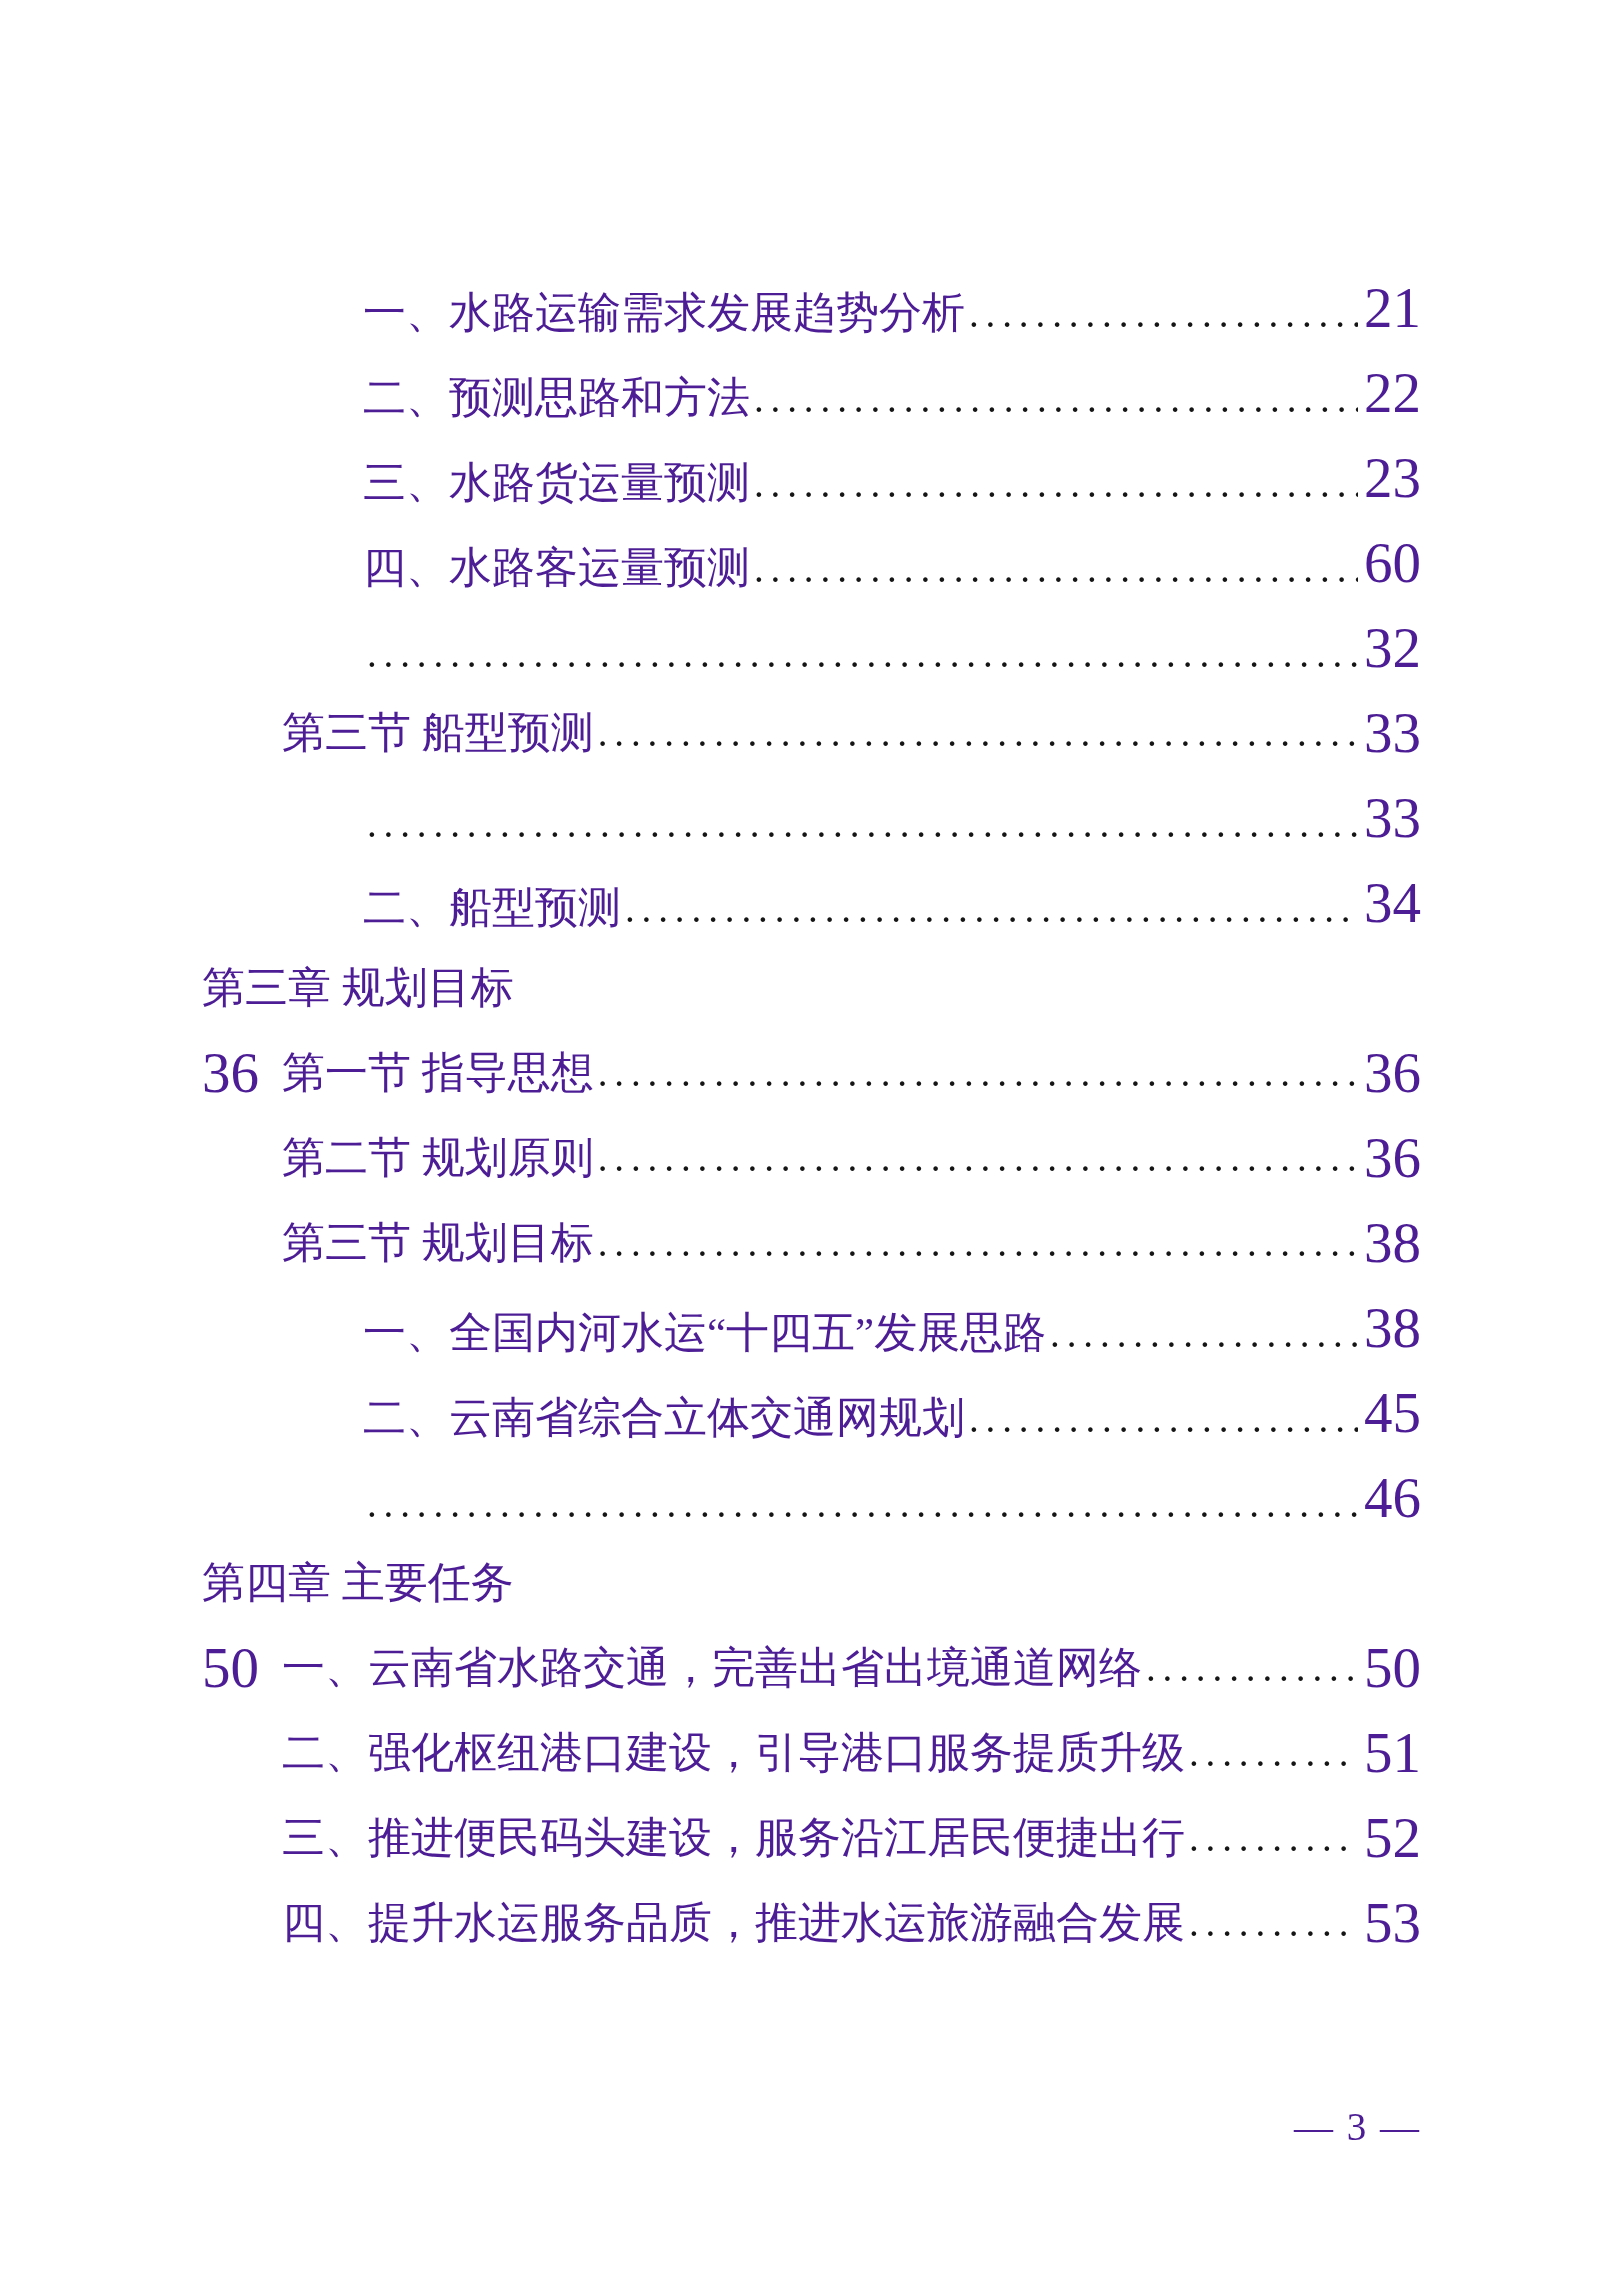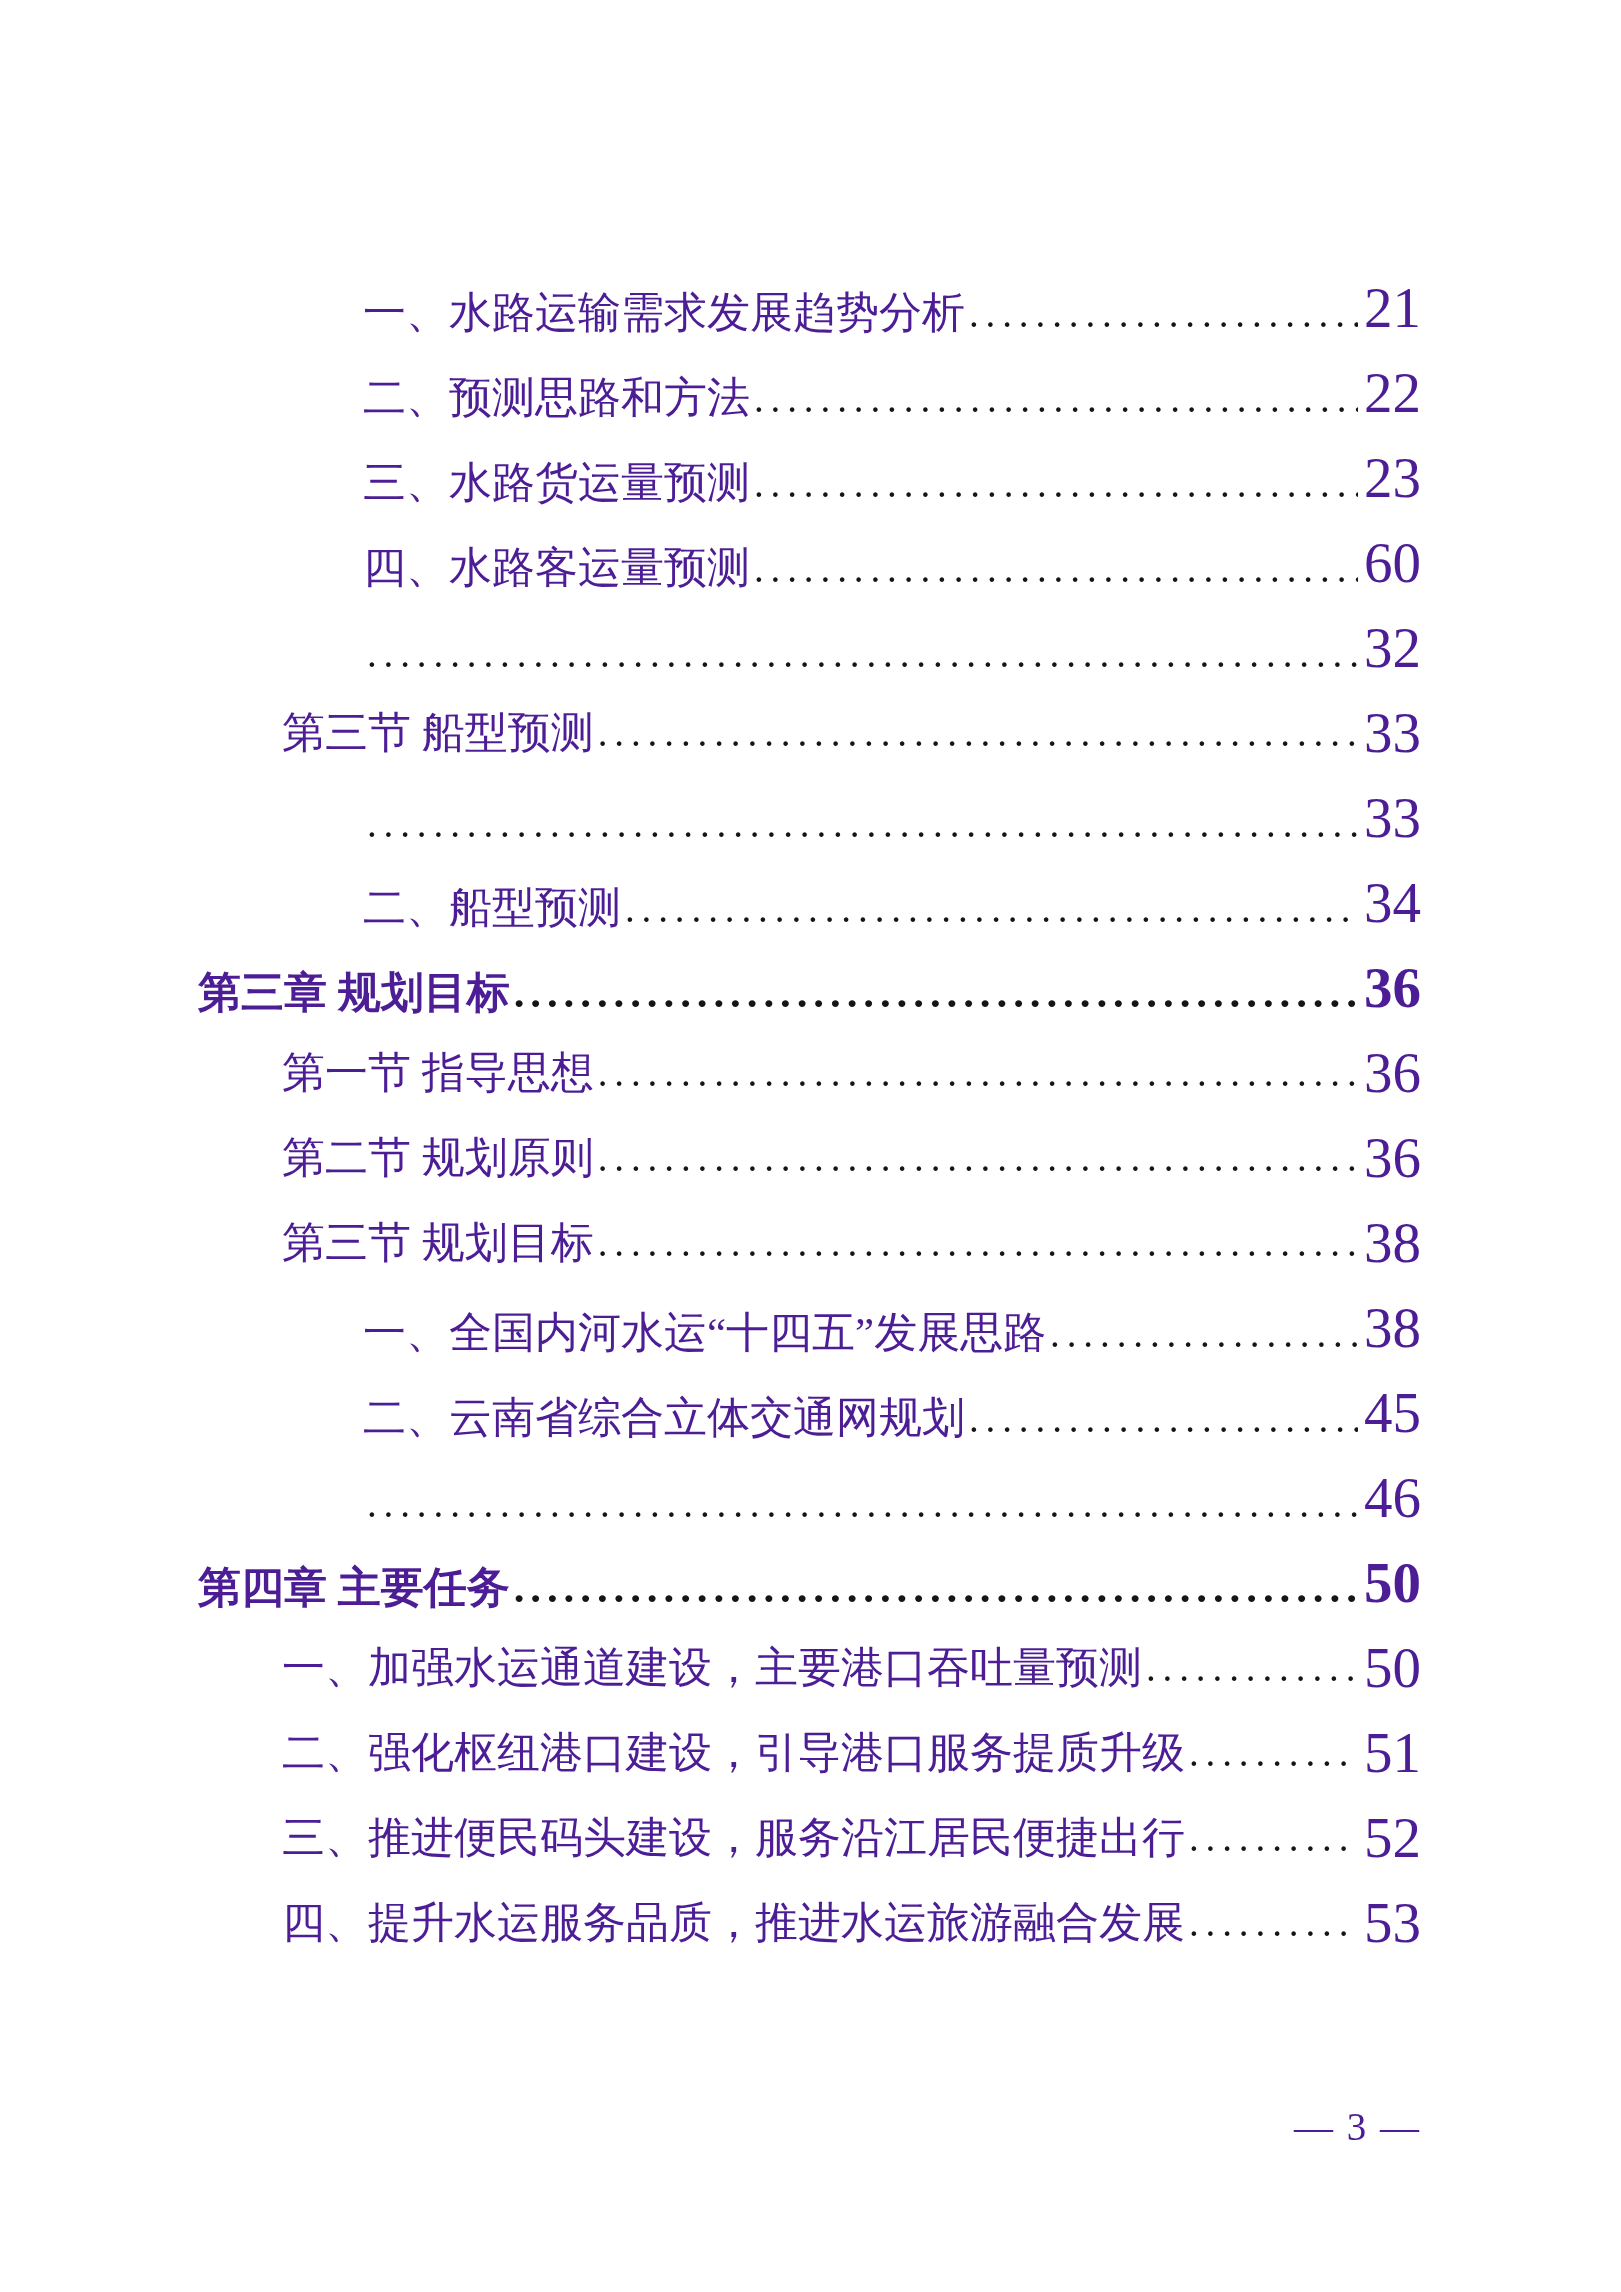--- a/index.html
+++ b/index.html
@@ -25,21 +25,21 @@
   .toc-row {
     display: flex;
     align-items: baseline;
     height: 85px;
     line-height: 85px;
     font-size: 43px;
     white-space: nowrap;
   }
   .toc-row.lvl-2 { padding-left: 84px; align-items: center; }
   .toc-row.lvl-3 { padding-left: 165px; }
-  .toc-row.bold  { font-weight: bold; }
+  .toc-row.bold  { font-weight: normal; flex-direction: column; }
   .toc-label {
     white-space: nowrap;
     flex: 0 0 auto;
   }
   .toc-dots {
     flex: 1 1 auto;
     overflow: hidden;
     white-space: nowrap;
     margin: 0 5.9px 0 3.9px;
     font-size: 39px;
@@ -146,21 +146,21 @@
       <div class="toc-row lvl-3">
     <span class="toc-dots"></span>
     <span class="toc-page">46</span>
   </div>
       <div class="toc-row lvl-1 bold">
     <span class="toc-label">第四章 主要任务</span>
     <span class="toc-dots"></span>
     <span class="toc-page">50</span>
   </div>
       <div class="toc-row lvl-2">
-    <span class="toc-label">一、加强水运通道建设，主要港口吞吐量预测</span>
+    <span class="toc-label">一、云南省水路交通，完善出省出境通道网络</span>
     <span class="toc-dots"></span>
     <span class="toc-page">50</span>
   </div>
       <div class="toc-row lvl-2">
     <span class="toc-label">二、强化枢纽港口建设，引导港口服务提质升级</span>
     <span class="toc-dots"></span>
     <span class="toc-page">51</span>
   </div>
       <div class="toc-row lvl-2">
     <span class="toc-label">三、推进便民码头建设，服务沿江居民便捷出行</span>

